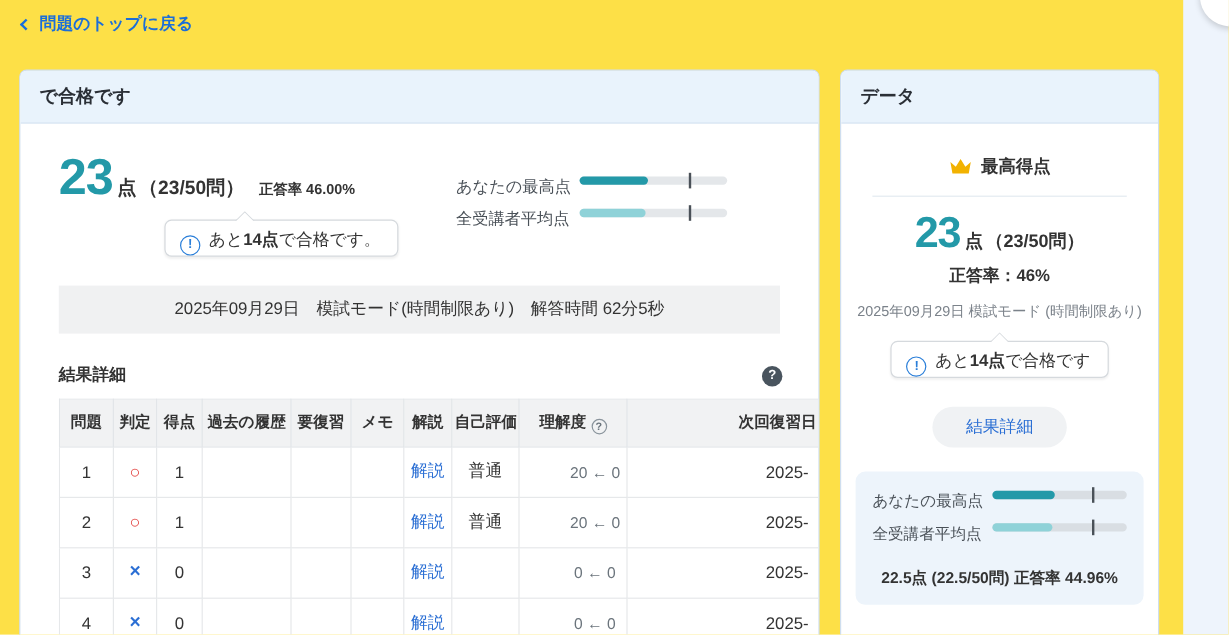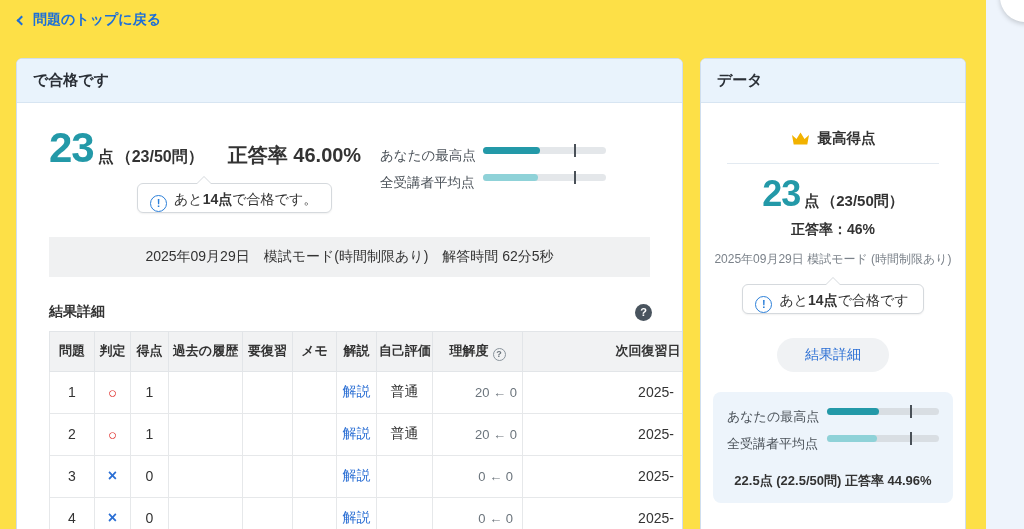--- a/index.html
+++ b/index.html
@@ -29,21 +29,21 @@
   .panel-header {
     background:#e9f3fc; border-bottom:1px solid #d7e5f2;
     padding:12px 16px; font-size:15px; font-weight:bold; color:#2a2f36; text-align:left;
   }
   
   .score-section { display:flex; padding:24px 0 0 32px; }
   .score-line { display:flex; align-items:baseline; }
   .score-big { font-size:42px; font-weight:bold; color:#2399a8; line-height:1; letter-spacing:-1px; }
   .score-unit { font-size:16px; font-weight:bold; margin-left:4px; }
   .score-frac { font-size:16px; font-weight:bold; margin-left:2px; }
-  .score-acc  { font-size:20px; font-weight:bold; margin-left:24px; }
+  .score-acc  { font-size:12px; font-weight:bold; margin-left:12px; }
   
   .tooltip {
     position:relative; display:inline-block; background:#fff;
     border:1px solid #d5d9dd; border-radius:6px; padding:7px 14px 0 12px;
     font-size:14px; box-shadow:0 1px 2px rgba(0,0,0,.06); white-space:nowrap;
   }
   .tooltip::before, .tooltip::after {
     content:''; position:absolute; border:8px solid transparent; border-top:0;
   }
   .tooltip::before { top:-8px; border-bottom:8px solid #d5d9dd; }

